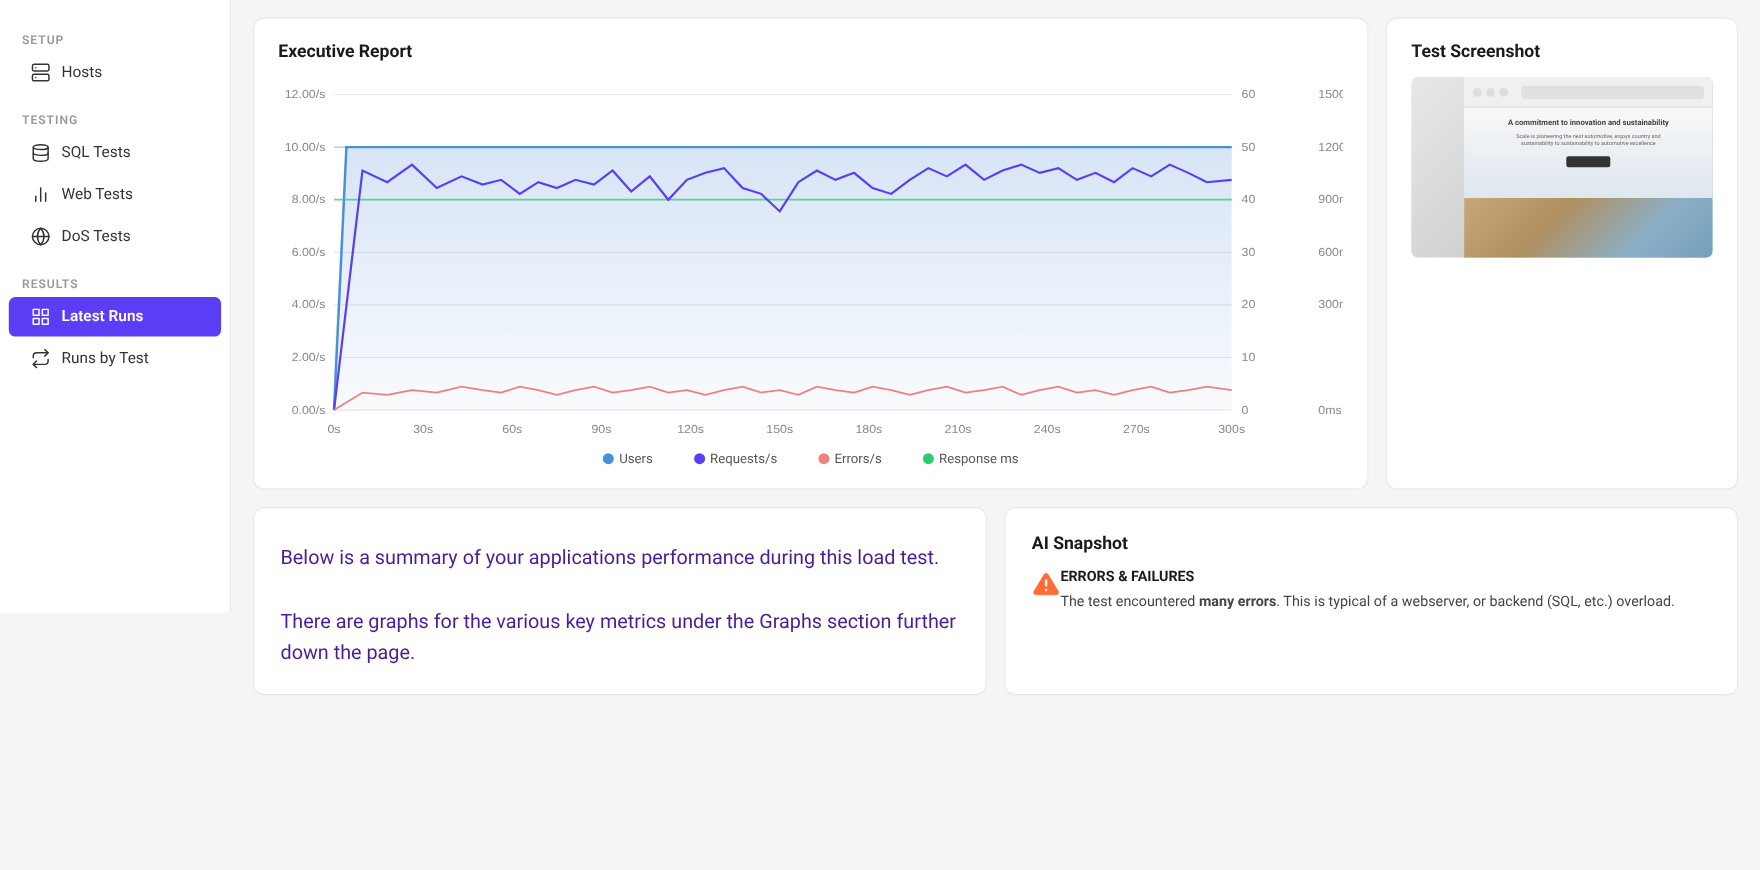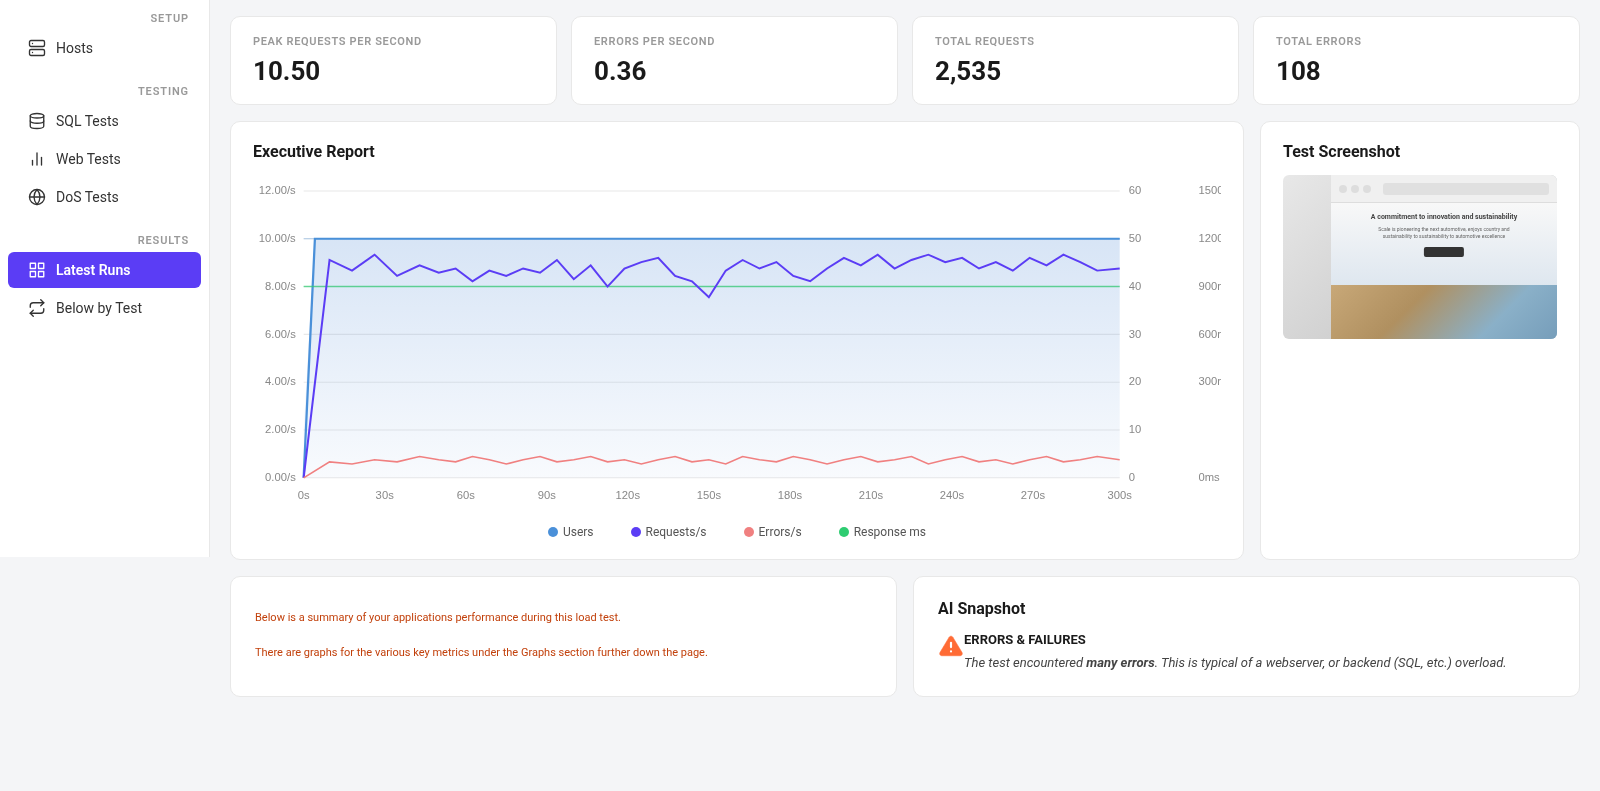--- a/index.html
+++ b/index.html
@@ -12,24 +12,23 @@
     }
 
     
     .sidebar {
       width: 210px;
       min-width: 210px;
       background: #fff;
       border-right: 1px solid #e8e8e8;
       display: flex;
       flex-direction: column;
-      padding: 4px 0;
+      padding: 22px 0;
       height: 557px;
       overflow-y: auto;
-      text-align: right;
     }
     .sidebar-section-label {
       font-size: 11px;
       font-weight: 600;
       color: #999;
       letter-spacing: 0.08em;
       padding: 8px 20px 4px;
       text-transform: uppercase;
     }
     .sidebar-item {
@@ -118,21 +117,21 @@
     .chart-container {
       position: relative;
       width: 100%;
       height: 340px;
     }
 
     .chart-legend {
       display: flex;
       justify-content: center;
       gap: 37px;
-      margin-top: 10px;
+      margin-top: 0;
       font-size: 12px;
       color: #555;
     }
     .legend-item {
       display: flex;
       align-items: center;
       gap: 5px;
     }
     .legend-dot {
       width: 10px;
@@ -202,22 +201,22 @@
       gap: 16px;
     }
     .exec-summary-card {
       flex: 1;
       background: #fff;
       border-radius: 10px;
       border: 1px solid #e8e8e8;
       padding: 22px 24px;
     }
     .exec-summary-text {
-      font-size: 11px;
-      color: #c2410c;
+      font-size: 18px;
+      color: #4c1d95;
       line-height: 1.6;
       margin-top: 10px;
     }
 
     .ai-snapshot-card {
       flex: 1;
       background: #fff;
       border-radius: 10px;
       border: 1px solid #e8e8e8;
       padding: 22px 24px;
@@ -241,21 +240,20 @@
     .error-label {
       font-size: 13px;
       font-weight: 700;
       color: #1a1a1a;
       margin-bottom: 6px;
     }
     .error-text {
       font-size: 13px;
       color: #444;
       line-height: 1.6;
-      font-style: italic;
     }
     .error-text strong { font-weight: 700; }
   </style>
 </head>
 <body>
 
 <div class="sidebar">
   <div class="sidebar-section-label">SETUP</div>
 
 
@@ -322,44 +320,26 @@
 
   <div class="sidebar-item">
     <span class="icon">
       <svg width="18" height="18" viewBox="0 0 24 24" fill="none" stroke="currentColor" stroke-width="1.8" stroke-linecap="round" stroke-linejoin="round">
         <polyline points="17 1 21 5 17 9"></polyline>
         <path d="M3 11V9a4 4 0 0 1 4-4h14"></path>
         <polyline points="7 23 3 19 7 15"></polyline>
         <path d="M21 13v2a4 4 0 0 1-4 4H3"></path>
       </svg>
     </span>
-    <span>Below by Test</span>
+    <span>Runs by Test</span>
   </div>
 </div>
 
 <div class="main">
 
-  <div class="stats-row">
-    <div class="stat-card">
-      <div class="stat-label">PEAK REQUESTS PER SECOND</div>
-      <div class="stat-value">10.50</div>
-    </div>
-    <div class="stat-card">
-      <div class="stat-label">ERRORS PER SECOND</div>
-      <div class="stat-value">0.36</div>
-    </div>
-    <div class="stat-card">
-      <div class="stat-label">TOTAL REQUESTS</div>
-      <div class="stat-value">2,535</div>
-    </div>
-    <div class="stat-card">
-      <div class="stat-label">TOTAL ERRORS</div>
-      <div class="stat-value">108</div>
-    </div>
-  </div>
 
   <div class="middle-row">
 
     <div class="exec-report-card">
       <div class="card-title">Executive Report</div>
       <div class="chart-container">
         <svg width="100%" height="100%" viewBox="0 0 860 320" preserveAspectRatio="none">
 
           <defs>
             <style>

